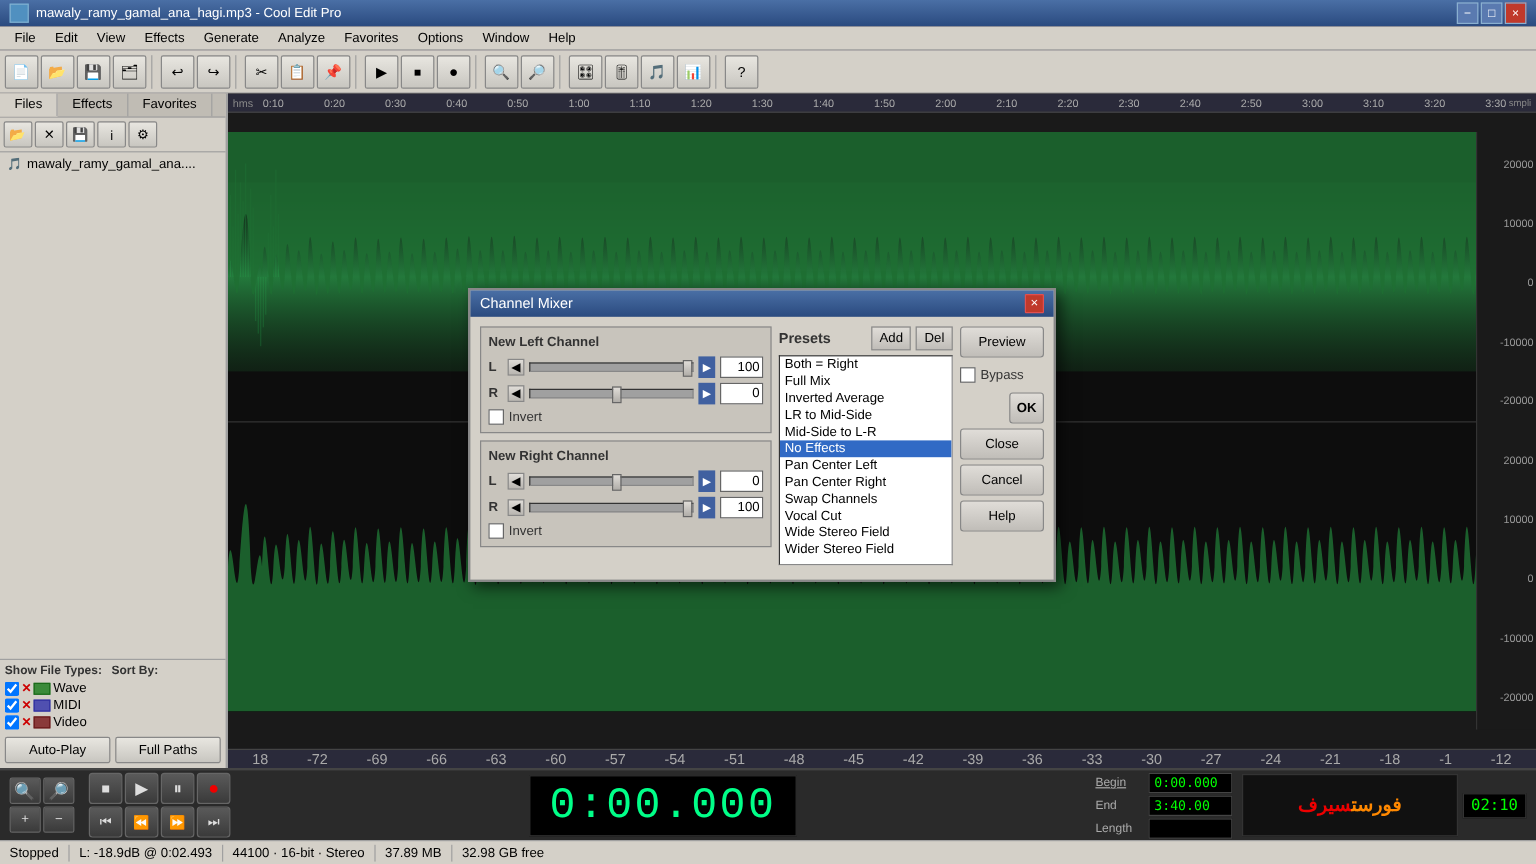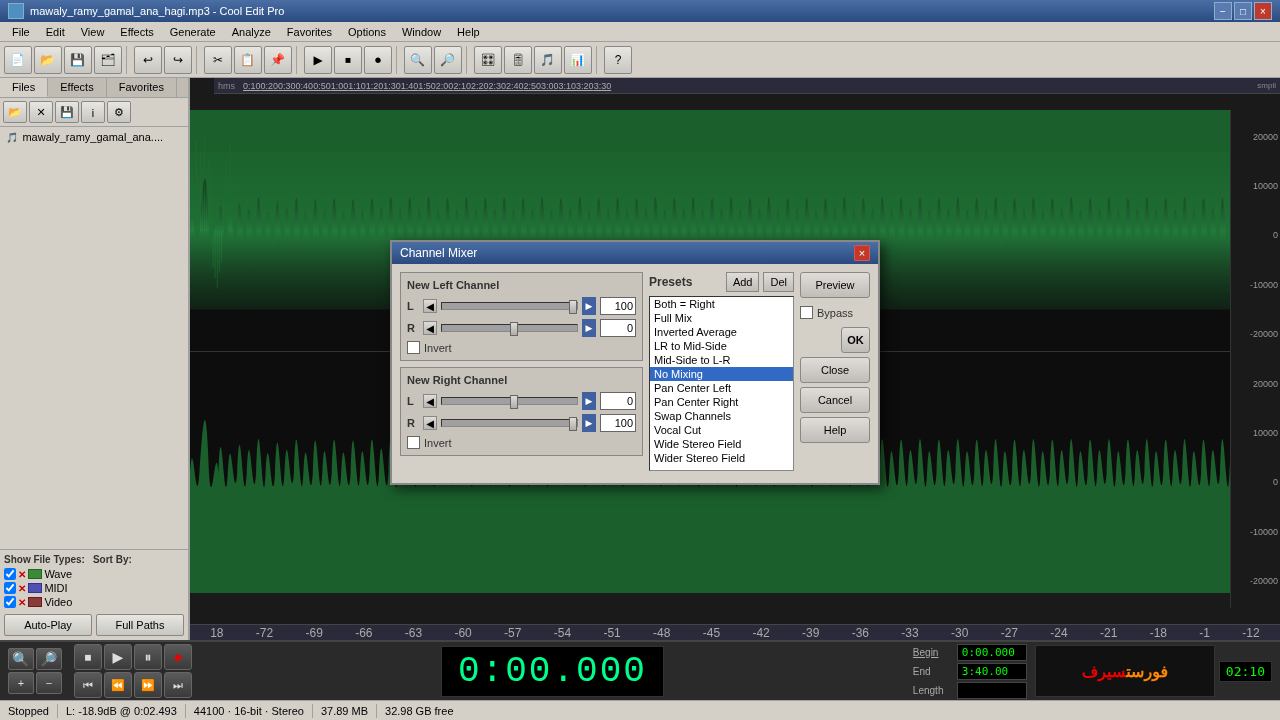--- a/index.html
+++ b/index.html
@@ -193,21 +193,20 @@
     }
 
     
     #time-ruler {
       height: 16px;
       background: #2a2a3a;
       display: flex;
       align-items: center;
       border-bottom: 1px solid #444;
       position: relative;
-      margin-left: 24px;
     }
 
     
     #right-axis {
       position: absolute;
       right: 0;
       top: 16px;
       bottom: 16px;
       width: 40px;
       background: #2a2a3a;
@@ -535,21 +534,21 @@
     <div id="bottom-buttons">
       <div class="bottom-btn">Auto-Play</div>
       <div class="bottom-btn">Full Paths</div>
     </div>
   </div>
 
   <div id="waveform-area" style="position:relative;">
 
     <div id="time-ruler" style="height:16px;background:#2a2a3a;display:flex;align-items:center;padding:0 4px;font-size:9px;color:#aaa;overflow:hidden;">
       <span style="margin-right:8px;color:#888;">hms</span>
-      <span style="flex:1;display:flex;justify-content:flex-start;text-decoration:underline;">
+      <span style="flex:1;display:flex;justify-content:space-between;">
         <span>0:10</span>
           <span>0:20</span>
           <span>0:30</span>
         <span>0:40</span>
           <span>0:50</span>
           <span>1:00</span>
         <span>1:10</span>
           <span>1:20</span>
           <span>1:30</span>
         <span>1:40</span>
@@ -869,21 +868,21 @@
           <div class="cm-preset-btn" style="height:20px;background:linear-gradient(to bottom,#e0ddd8,#c0bdb8);border:1px solid #888;font-size:11px;padding:0 6px;cursor:pointer;display:flex;align-items:center;">Add</div>
           <div class="cm-preset-btn" style="height:20px;background:linear-gradient(to bottom,#e0ddd8,#c0bdb8);border:1px solid #888;font-size:11px;padding:0 6px;cursor:pointer;display:flex;align-items:center;">Del</div>
         </div>
         <div id="cm-preset-list" style="border:1px inset #888;background:#fff;height:175px;overflow-y:auto;margin-bottom:4px;">
 
         <div class="preset-item">Both = Right</div>
             <div class="preset-item">Full Mix</div>
             <div class="preset-item">Inverted Average</div>
             <div class="preset-item">LR to Mid-Side</div>
             <div class="preset-item">Mid-Side to L-R</div>
-            <div class="preset-item selected">No Mixing</div>
+            <div class="preset-item selected">No Effects</div>
             <div class="preset-item">Pan Center Left</div>
             <div class="preset-item">Pan Center Right</div>
             <div class="preset-item">Swap Channels</div>
             <div class="preset-item">Vocal Cut</div>
             <div class="preset-item">Wide Stereo Field</div>
             <div class="preset-item">Wider Stereo Field</div>
           </div>
       </div>
 
       <div id="cm-right" style="width:70px;display:flex;flex-direction:column;gap:4px;padding-top:0;">

